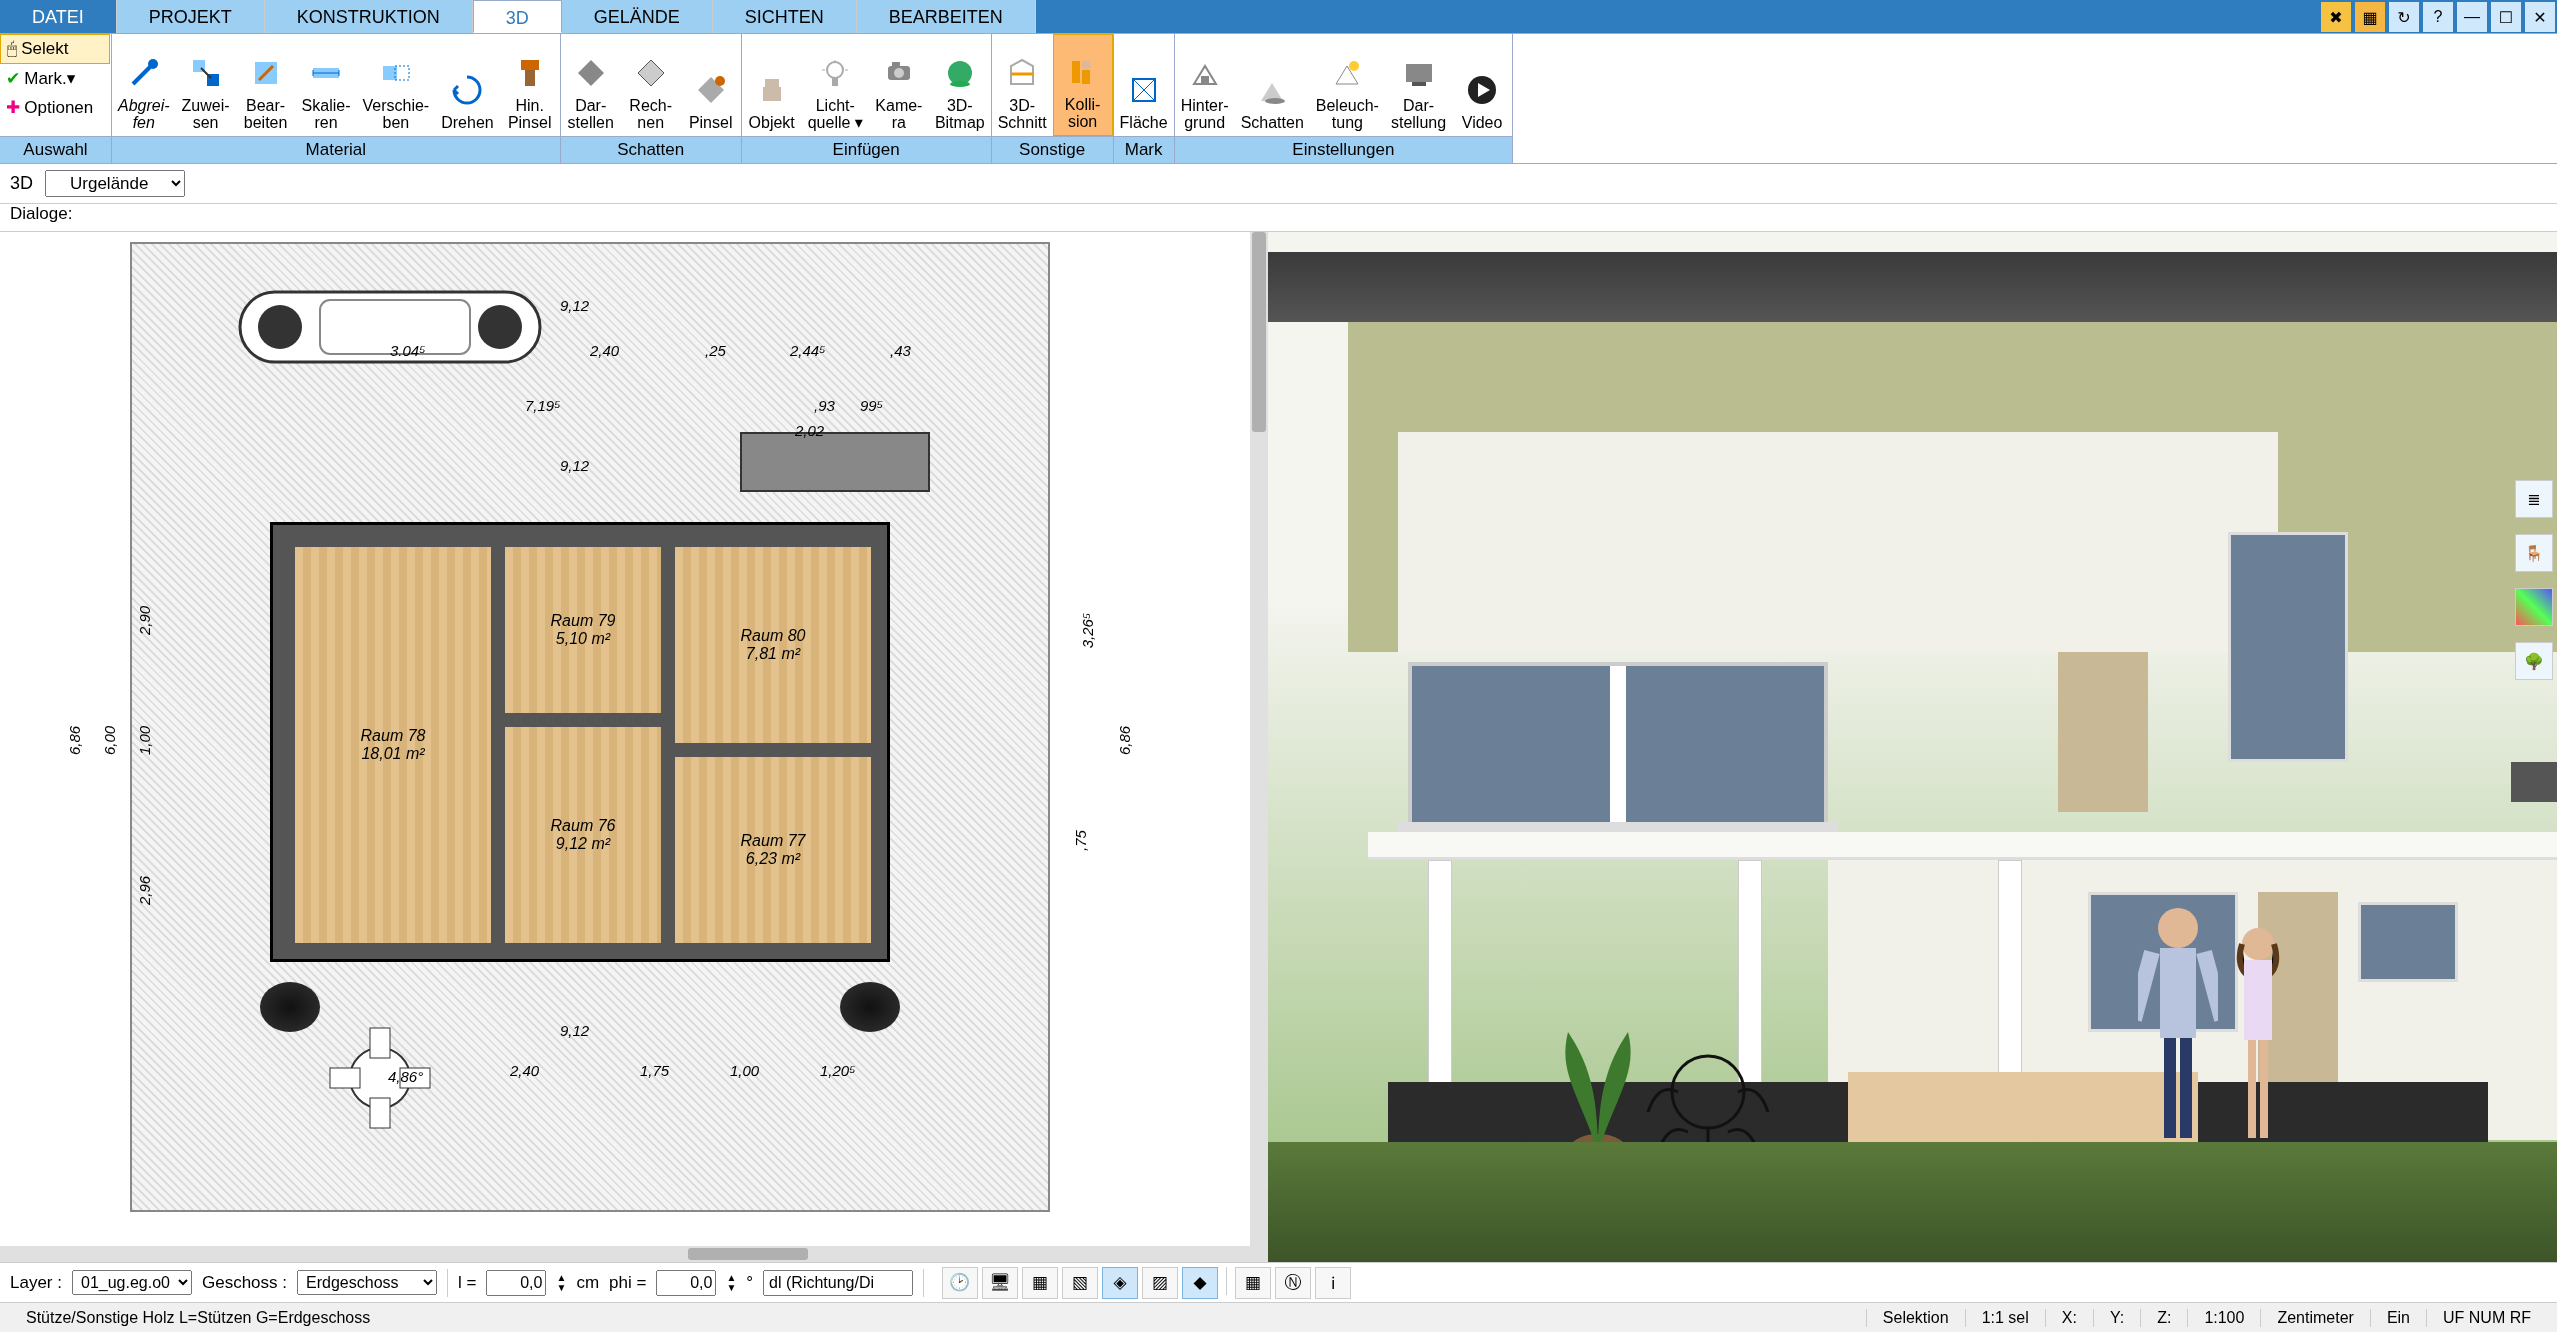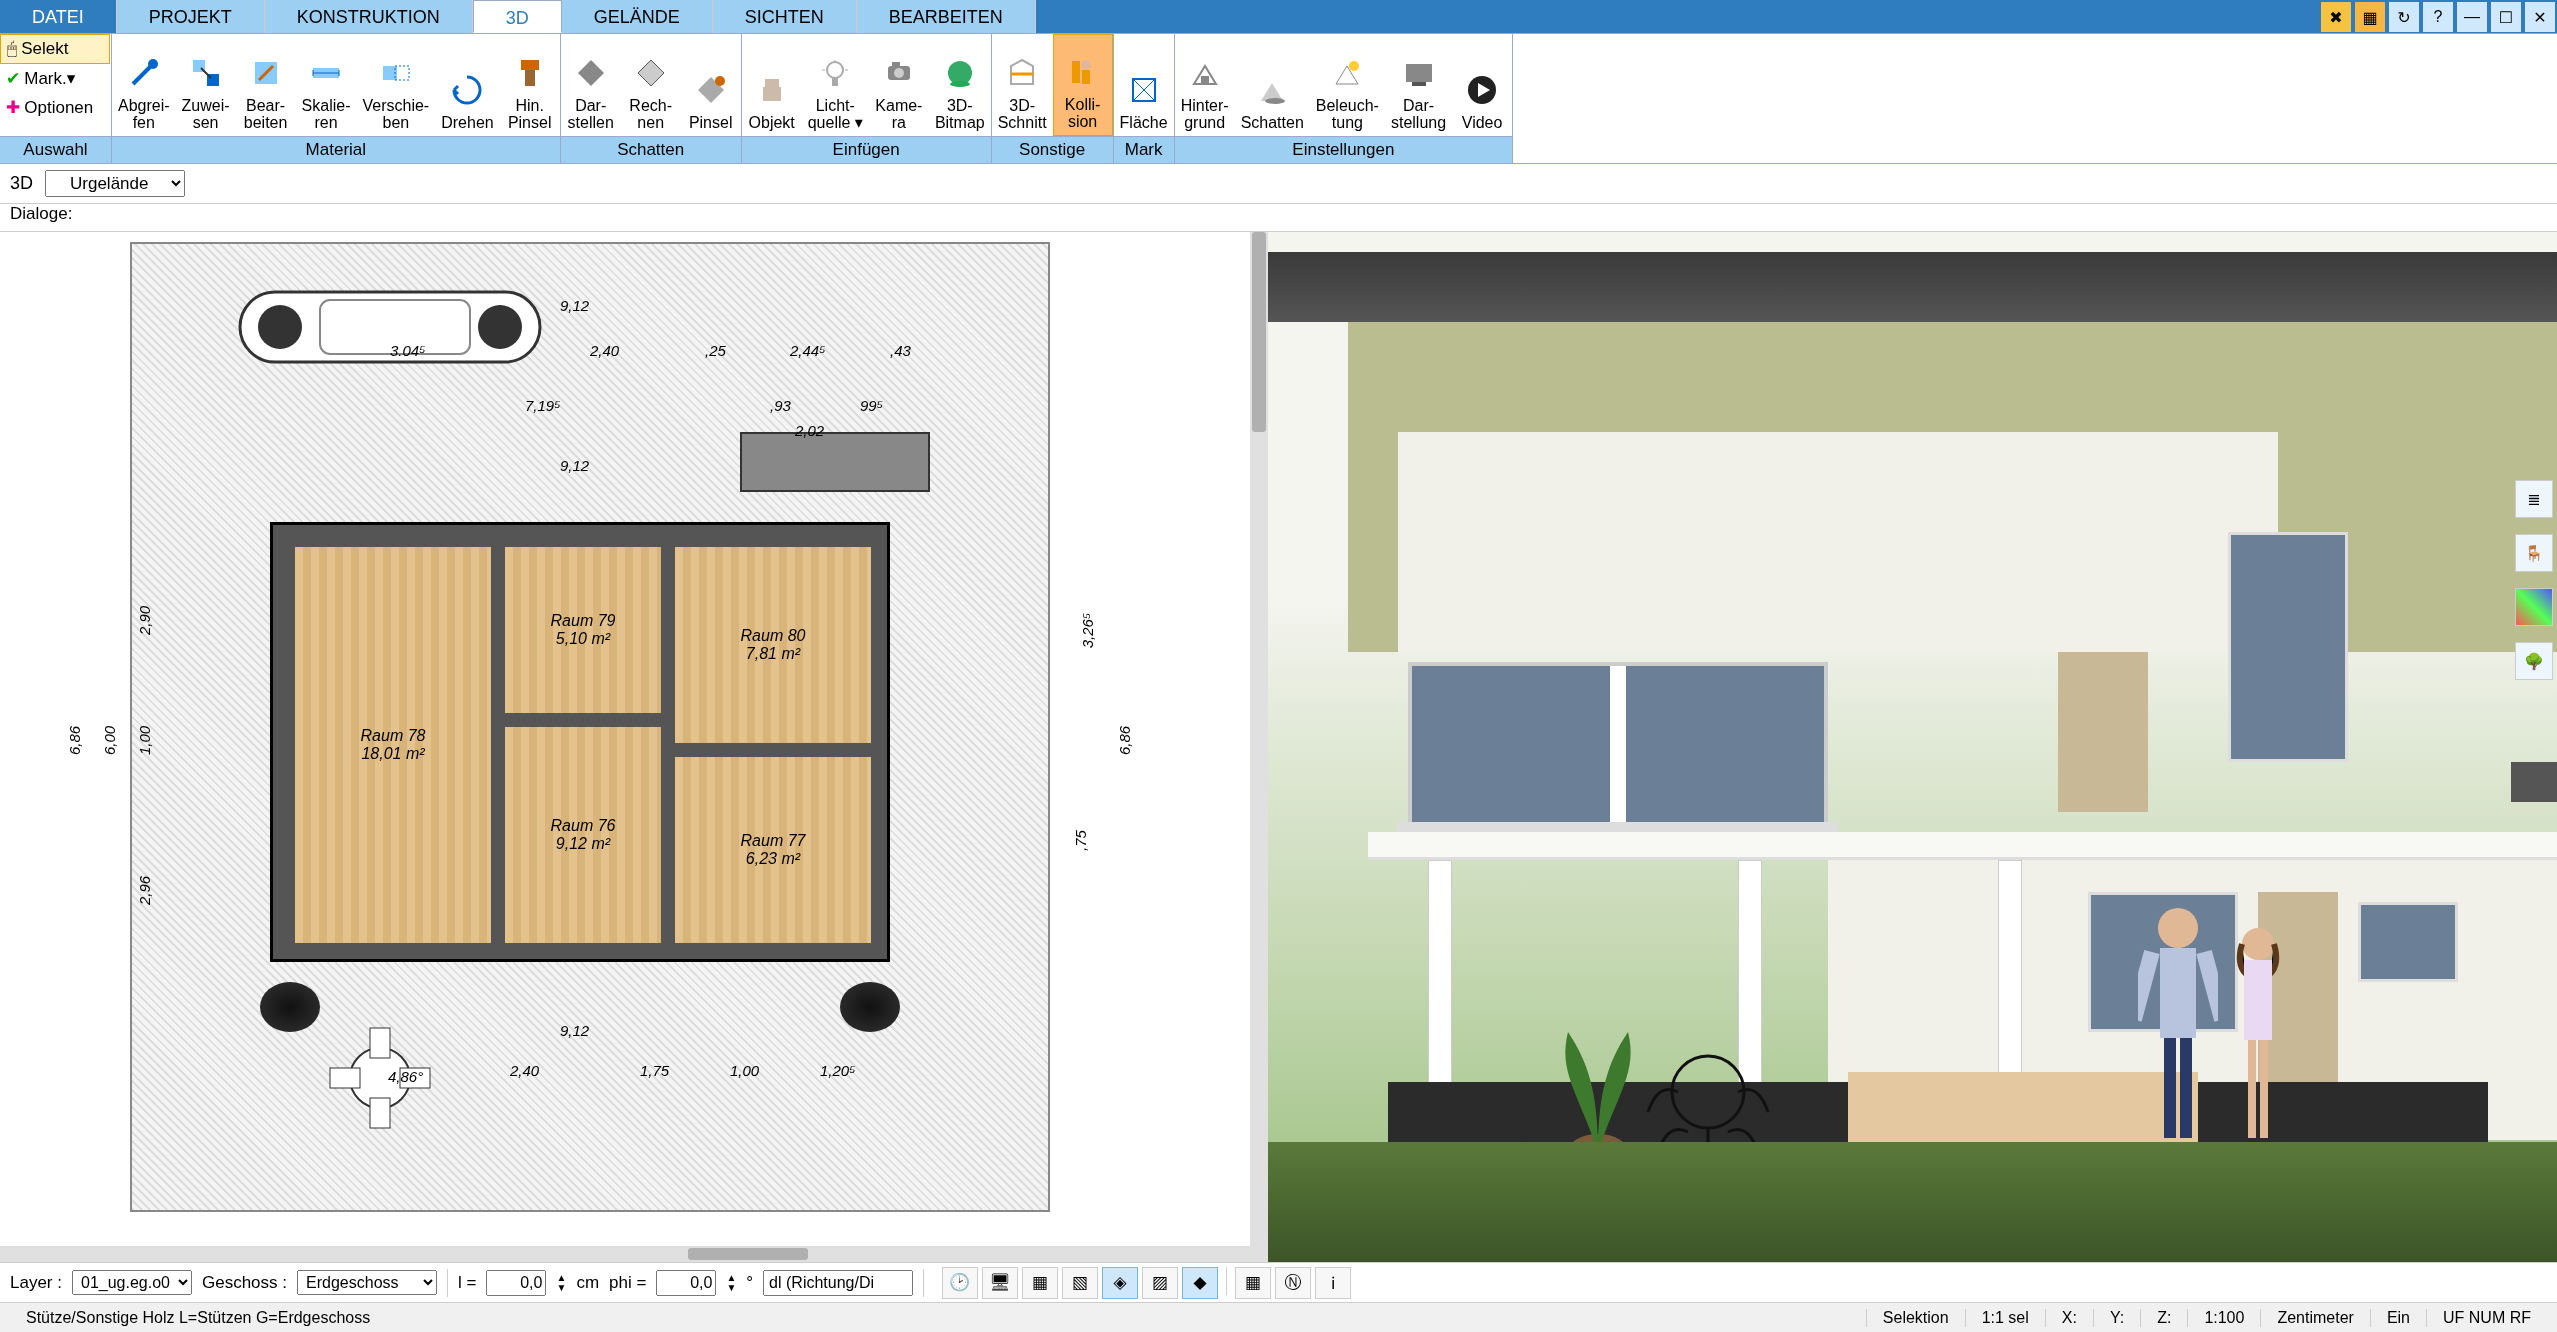--- a/index.html
+++ b/index.html
@@ -125,21 +125,21 @@
 
   <div class="group">
     <div class="items" id="g-material">
         <div class="btn">
           <div class="ico">
             <svg width="34" height="34">
               <path d="M6 28 L28 6" stroke="#06c" stroke-width="4"></path>
               <circle cx="26" cy="8" r="5" fill="#06c"></circle>
             </svg>
           </div>
-          <div class="txt" style="white-space: pre;">Abgrei-
+          <div class="txt" style="white-space: pre; font-style: italic;">Abgrei-
 fen</div>
         </div>
         <div class="btn">
           <div class="ico">
             <svg width="34" height="34">
               <rect x="4" y="4" width="12" height="12" fill="#8cf"></rect>
               <rect x="18" y="18" width="12" height="12" fill="#06c"></rect>
               <path d="M12 12 L22 22" stroke="#333" stroke-width="2" marker-end="x"></path>
             </svg>
           </div>
@@ -401,21 +401,21 @@
 
       <div style="position:absolute;left:610px;top:190px;width:190px;height:60px;background:#888;border:2px solid #333"></div>
 
       <div class="dim" style="left:430px;top:55px">9,12</div>
       <div class="dim" style="left:260px;top:100px">3.04⁵</div>
       <div class="dim" style="left:460px;top:100px">2,40</div>
       <div class="dim" style="left:575px;top:100px">,25</div>
       <div class="dim" style="left:660px;top:100px">2,44⁵</div>
       <div class="dim" style="left:760px;top:100px">,43</div>
       <div class="dim" style="left:395px;top:155px">7,19⁵</div>
-      <div class="dim" style="left:640px;top:155px">,93</div>
+      <div class="dim" style="left:684px;top:155px">,93</div>
       <div class="dim" style="left:730px;top:155px">99⁵</div>
       <div class="dim" style="left:665px;top:180px">2,02</div>
       <div class="dim" style="left:430px;top:215px">9,12</div>
 
       <div class="building">
 
         <div class="room" style="left:20px;top:20px;width:200px;height:400px">
           <div class="lbl"><span>Raum 78</span>
 <span>18,01 m²</span></div>
         </div>

